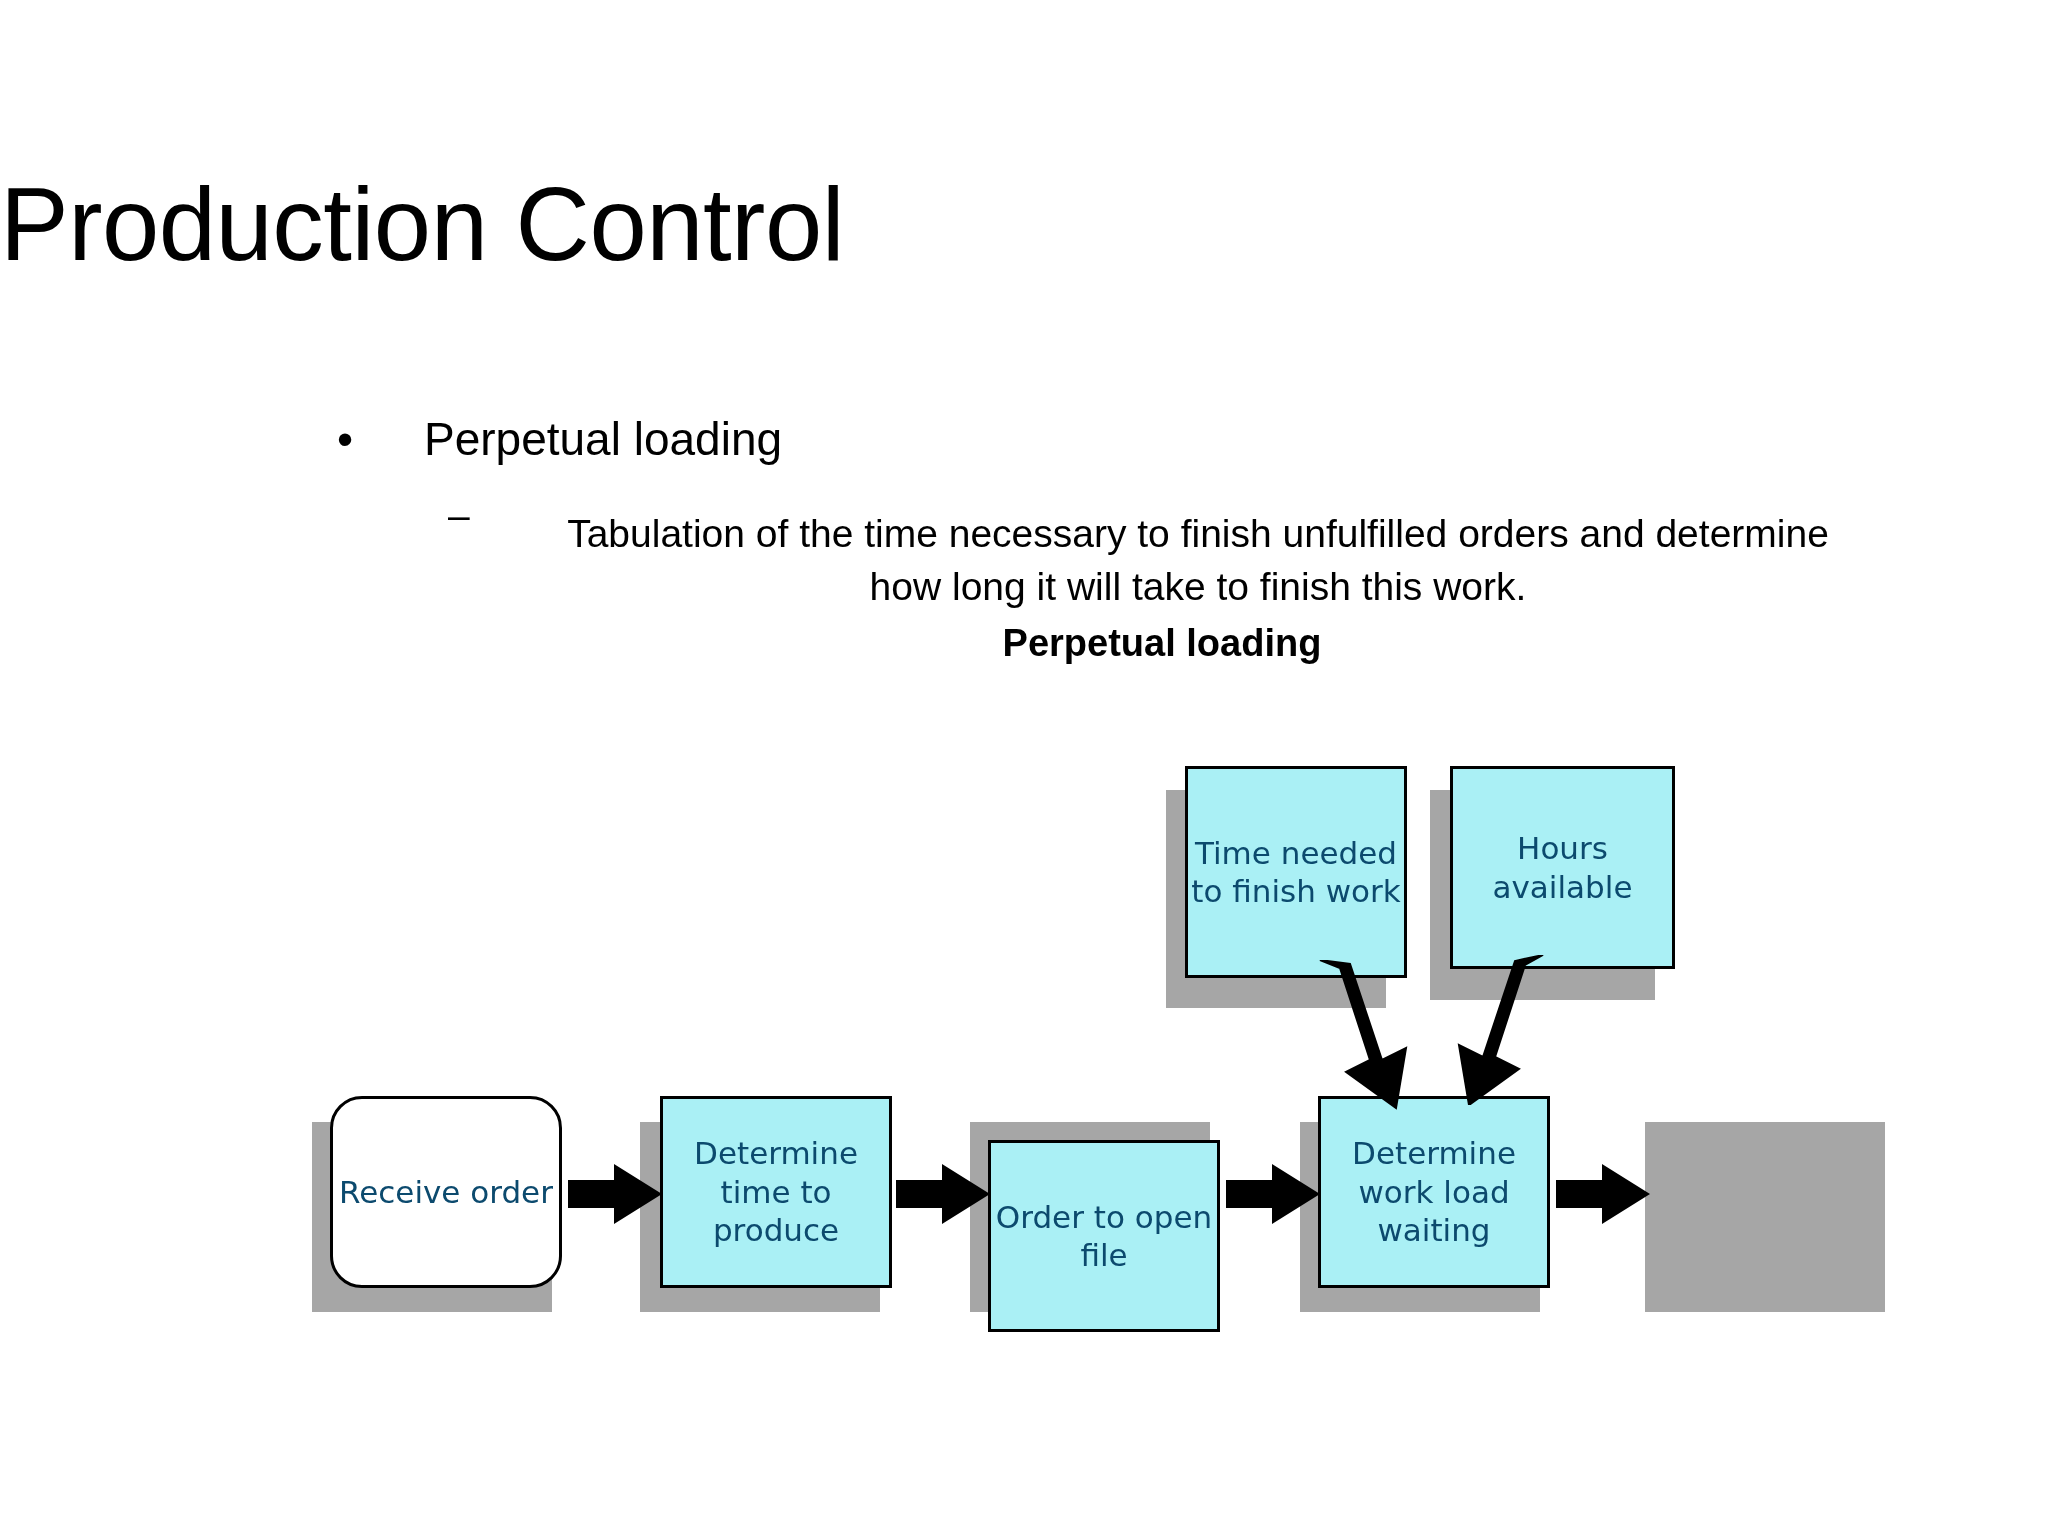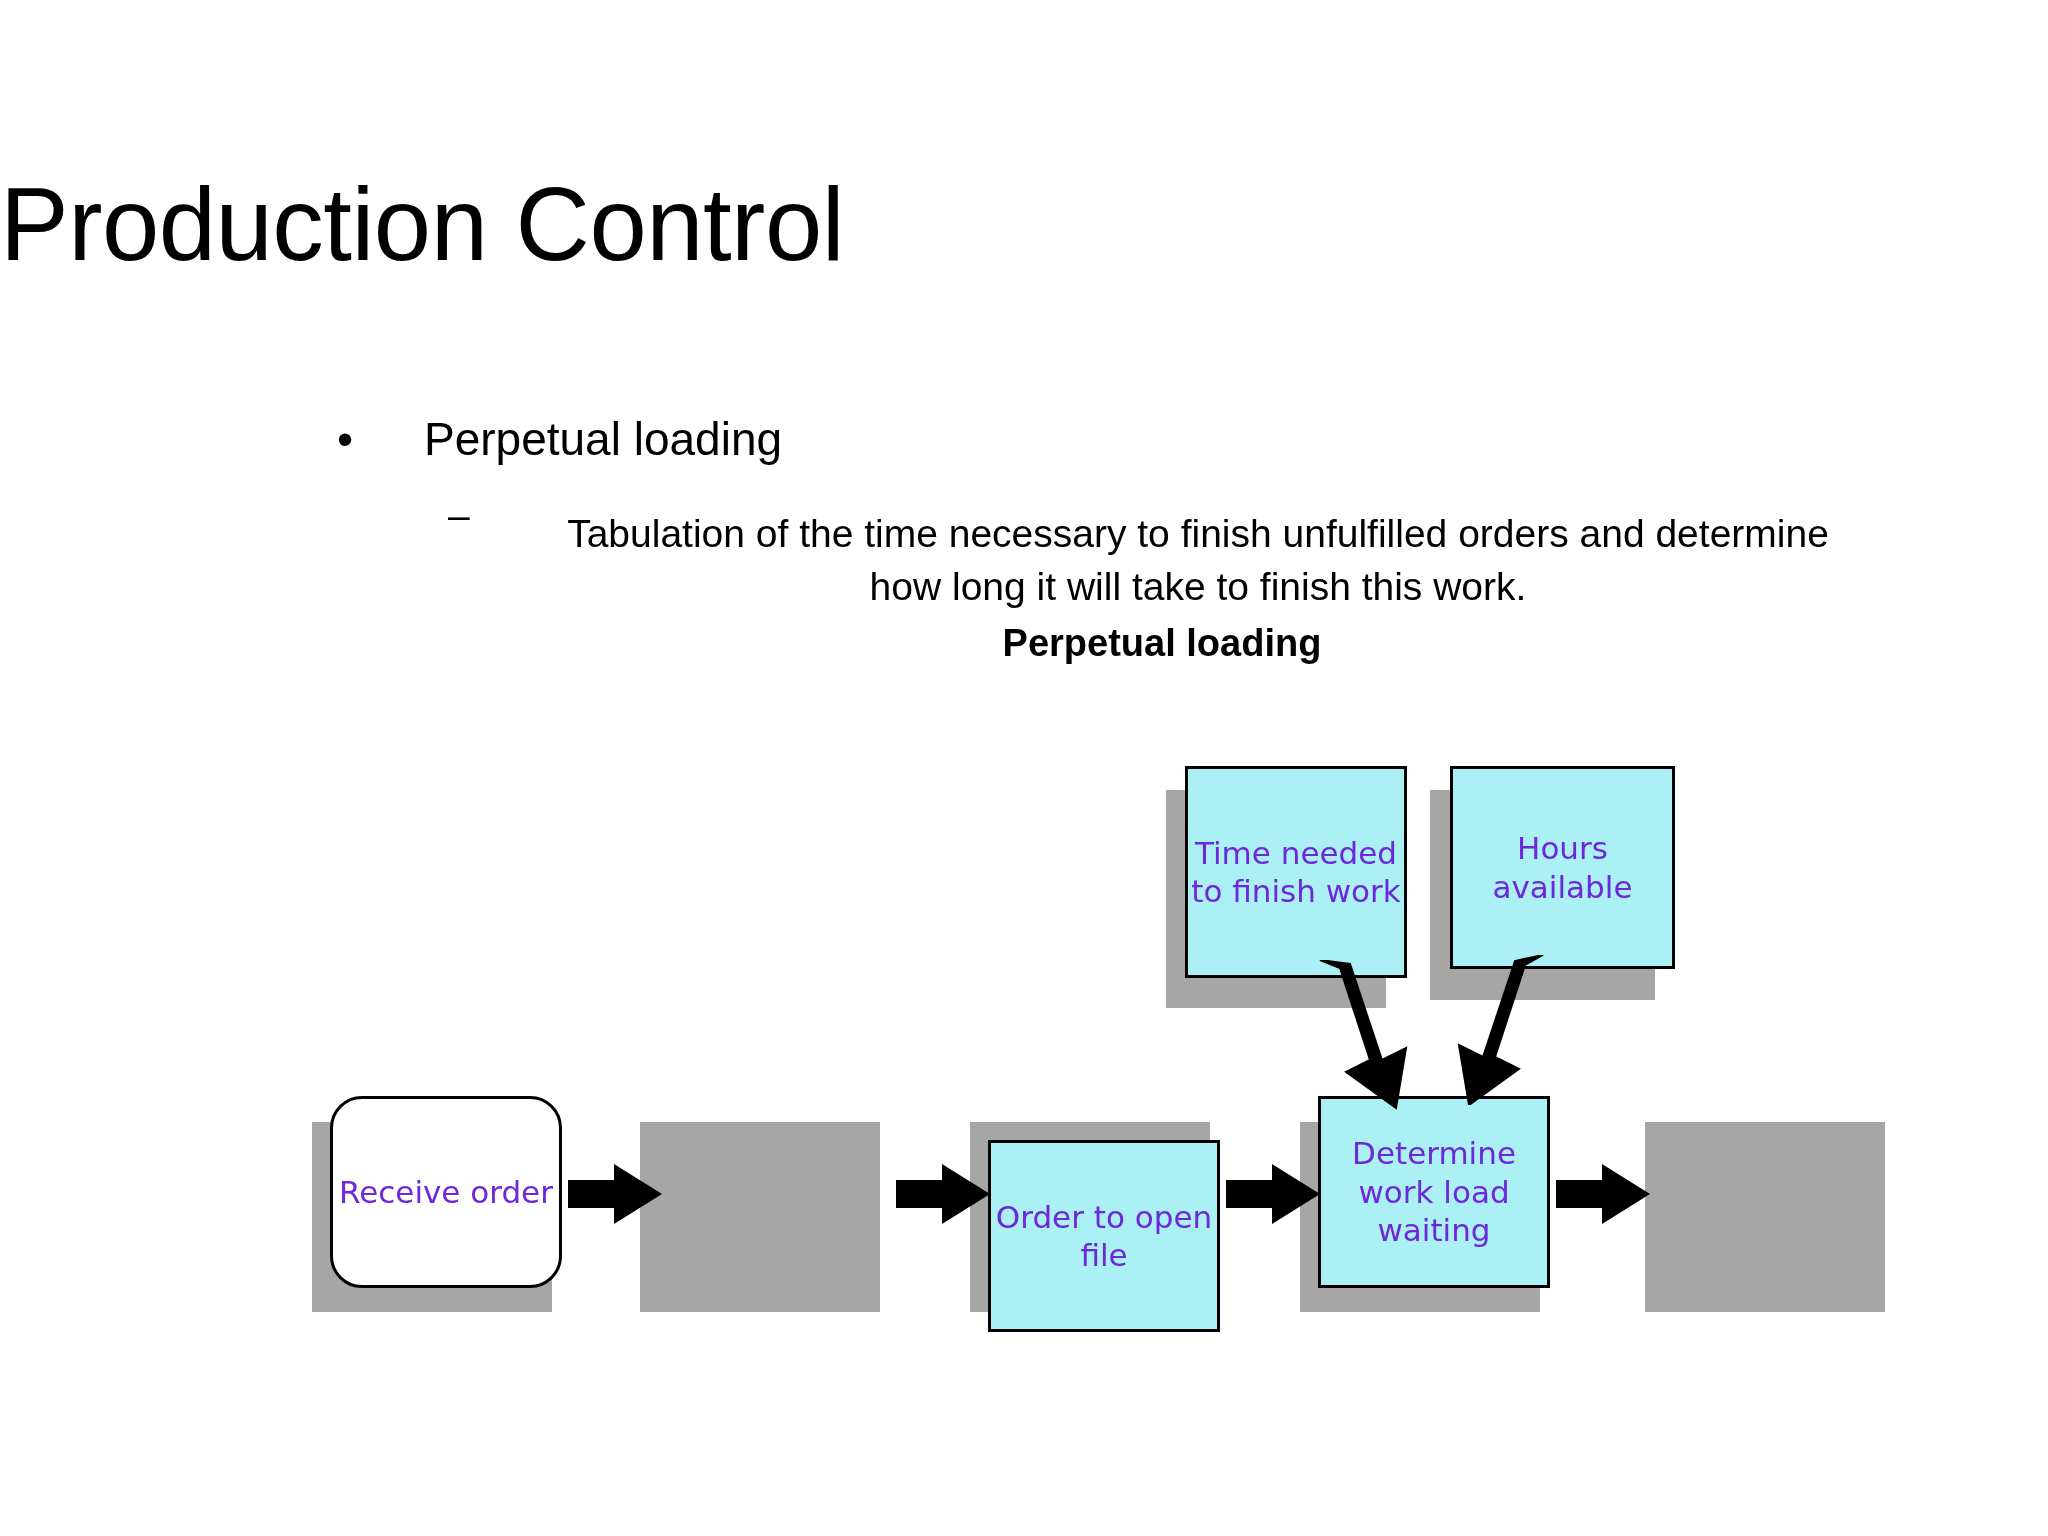--- a/index.html
+++ b/index.html
@@ -96,21 +96,21 @@
     position: absolute;
     box-sizing: border-box;
     border: 3px solid #000000;
     font-family: "DejaVu Sans", sans-serif;
     font-size: 31px;
     line-height: 1.24;
     text-align: center;
     display: flex;
     align-items: center;
     justify-content: center;
-    color: #6d28d9;
+    color: #0c4a6e;
     z-index: 3;
   }
   .shadow {
     position: absolute;
     background: #a6a6a6;
     z-index: 1;
   }
 
   .node-white { background: #ffffff; border-radius: 32px; }
   .node-pale  { background: #aaf0f5; }
@@ -162,20 +162,23 @@
   <div class="shadow" style="left:312px; top:1122px; width:240px; height:190px;"></div>
   <div class="shadow" style="left:640px; top:1122px; width:240px; height:190px;"></div>
   <div class="shadow" style="left:970px; top:1122px; width:240px; height:190px;"></div>
   <div class="shadow" style="left:1300px; top:1122px; width:240px; height:190px;"></div>
   <div class="shadow" style="left:1645px; top:1122px; width:240px; height:190px;"></div>
 
   <div class="node node-white" style="left:330px; top:1096px; width:232px; height:192px;">
     <span>Receive order</span>
   </div>
 
+  <div class="node node-pale" style="left:660px; top:1096px; width:232px; height:192px;">
+    <span>Determine time to produce</span>
+  </div>
 
   <div class="node node-pale" style="left:988px; top:1140px; width:232px; height:192px;">
     <span>Order to open file</span>
   </div>
 
   <div class="node node-pale" style="left:1318px; top:1096px; width:232px; height:192px;">
     <span>Determine work load waiting</span>
   </div>
 
 

